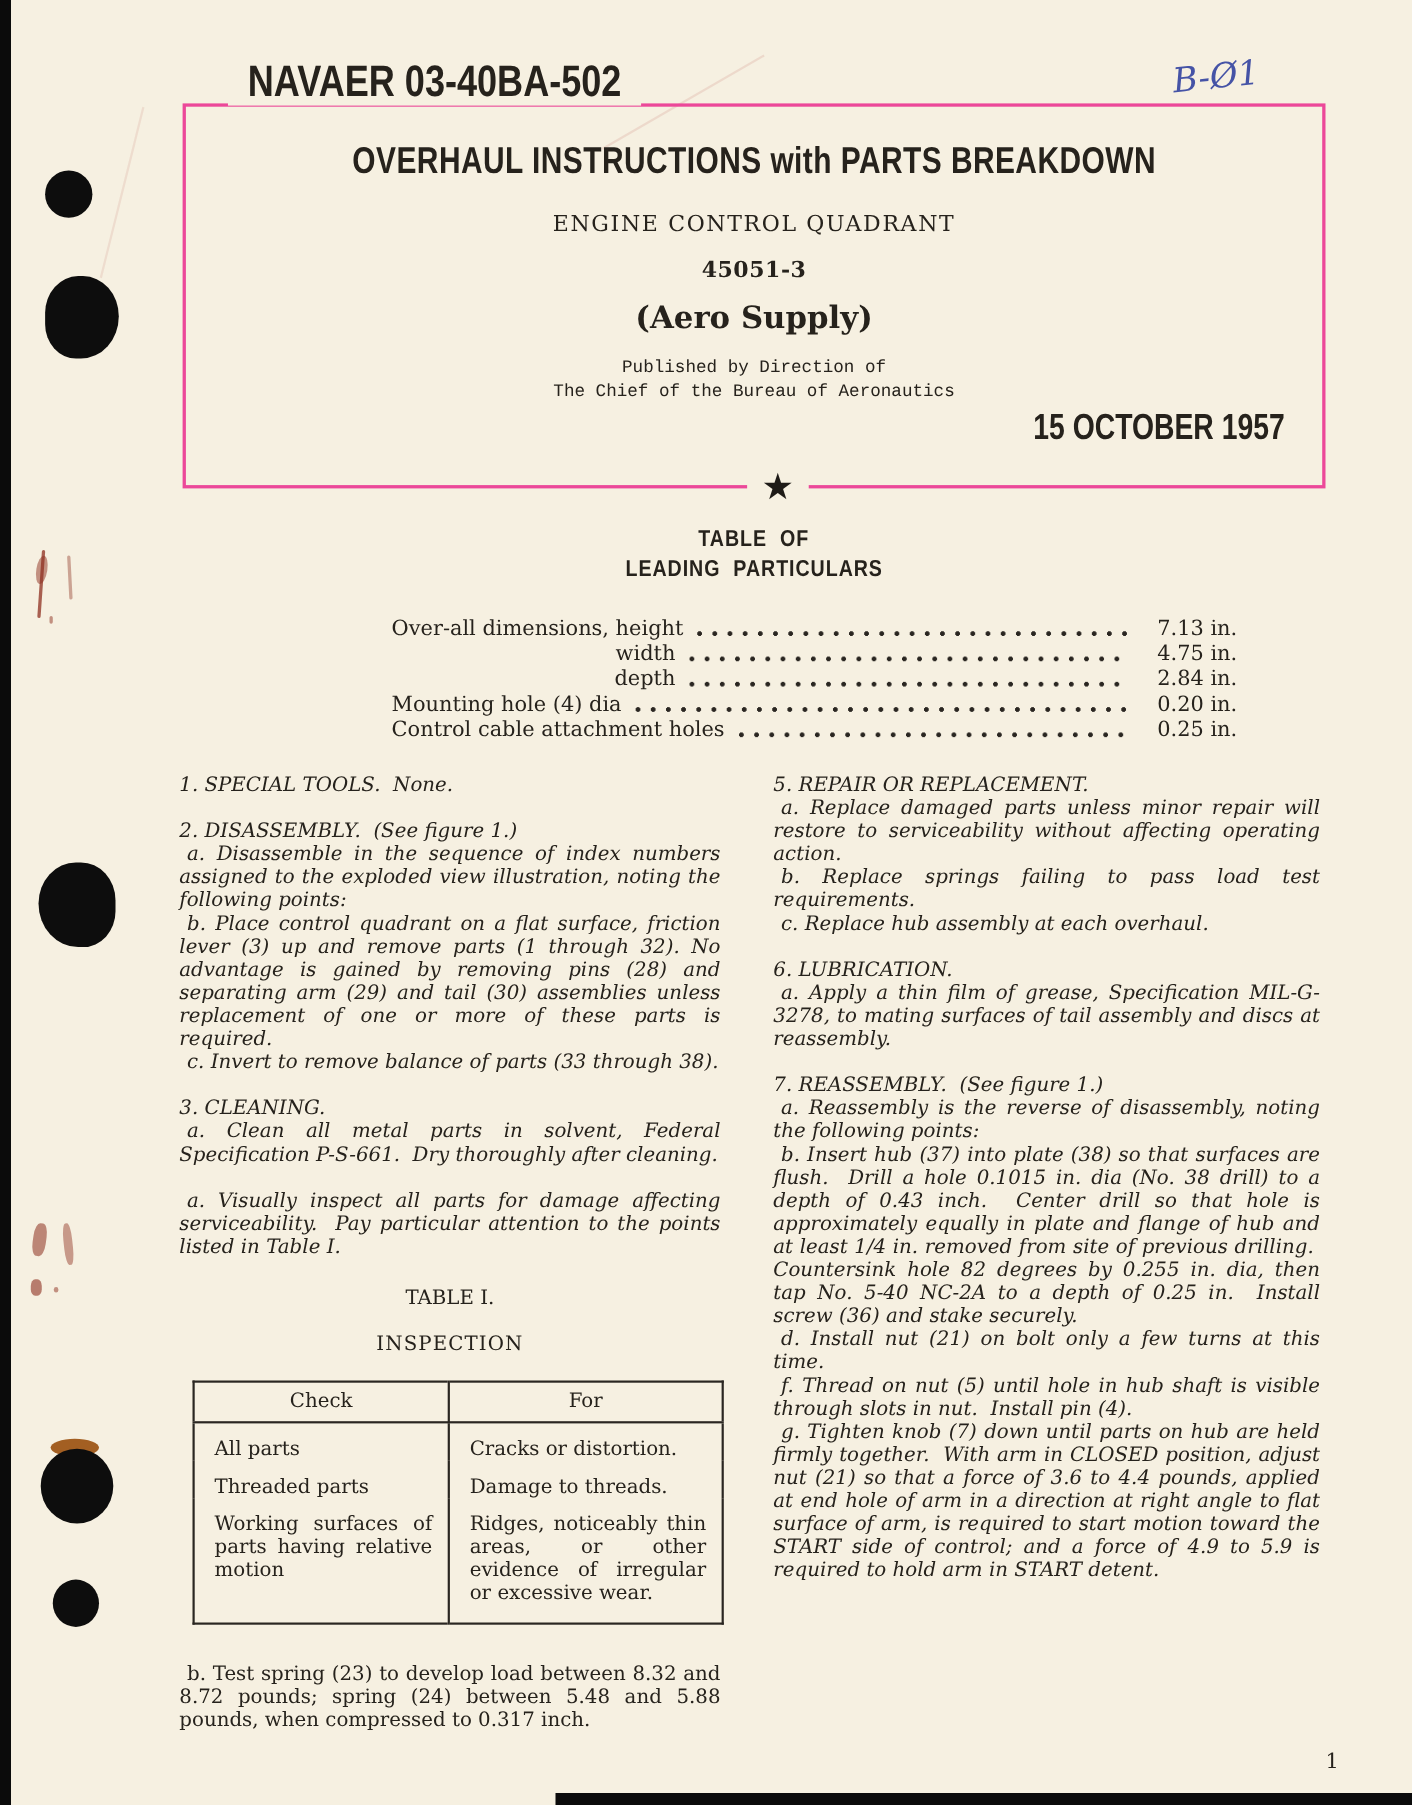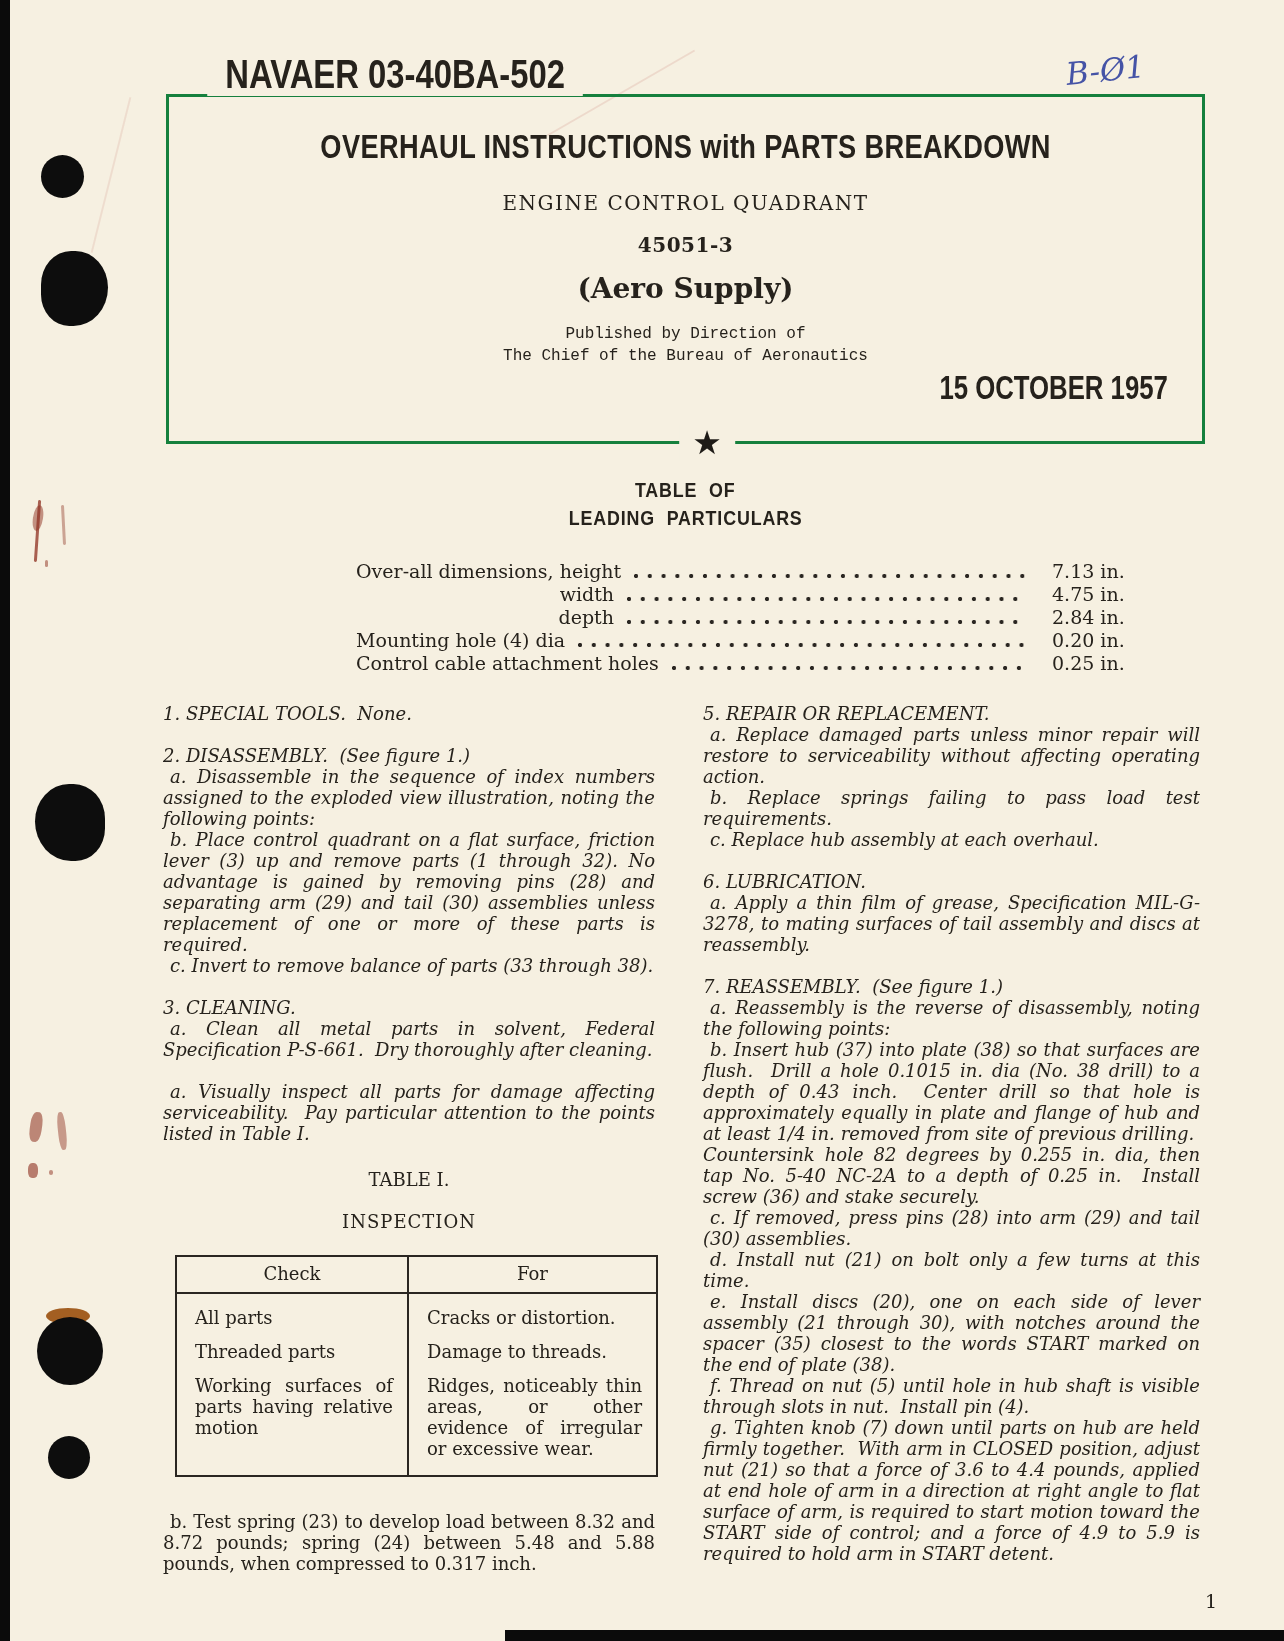--- a/index.html
+++ b/index.html
@@ -31,21 +31,21 @@
   .sm-2c { left:28px; top:1163px; width:10px; height:15px; opacity:.6; border-radius:40%; }
   .sm-2d { left:49px; top:1170px; width:4px; height:5px; opacity:.5; }
   .scuff { position:absolute; background:#dcafa2; opacity:.35; }
   .scuff-1 { left:620px; top:8px; width:2px; height:170px; transform:rotate(60deg); }
   .scuff-2 { left:110px; top:95px; width:2px; height:160px; transform:rotate(14deg); opacity:.3; }
 
   
   .title-box {
     position:absolute; left:166px; top:94px;
     width:1039px; height:350px;
-    border:3px solid #15803d;
+    border:3px solid #ec4899;
     box-sizing:border-box;
   }
   .bx-center { position:absolute; left:0; right:0; text-align:center; }
   .gothic { font-family:"Liberation Sans", sans-serif; font-weight:700; }
   .condense { display:inline-block; transform:scaleX(0.8); transform-origin:center center; white-space:nowrap; }
   .bx-title { top:30px; font-size:34px; letter-spacing:.5px; }
   .bx-sub { top:94px; font-size:20px; letter-spacing:1.5px; }
   .bx-part { top:136px; font-size:20px; font-weight:700; letter-spacing:.5px; }
   .bx-manu { top:175px; font-size:28px; font-weight:700; }
   .bx-pub { top:226px; font-family:"Liberation Mono", monospace; font-size:16px; line-height:22px; }
@@ -239,23 +239,21 @@
         <p class="para">c. Replace hub assembly at each overhaul.</p>
       </div>
       <div class="sec">
         <p class="sec-h">6. LUBRICATION.</p>
         <p class="para">a. Apply a thin film of grease, Specification MIL-G-3278, to mating surfaces of tail assembly and discs at reassembly.</p>
       </div>
       <div class="sec">
         <p class="sec-h">7. REASSEMBLY.&nbsp; (See figure 1.)</p>
         <p class="para">a. Reassembly is the reverse of disassembly, noting the following points:</p>
         <p class="para">b. Insert hub (37) into plate (38) so that surfaces are flush.&nbsp; Drill a hole 0.1015 in. dia (No. 38 drill) to a depth of 0.43 inch.&nbsp; Center drill so that hole is approximately equally in plate and flange of hub and at least 1/4 in. removed from site of previous drilling.&nbsp; Countersink hole 82 degrees by 0.255 in. dia, then tap No. 5-40 NC-2A to a depth of 0.25 in.&nbsp; Install screw (36) and stake securely.</p>
-        <p class="para">c. If removed, press pins (28) into arm (29) and tail (30) assemblies.</p>
         <p class="para">d. Install nut (21) on bolt only a few turns at this time.</p>
-        <p class="para">e. Install discs (20), one on each side of lever assembly (21 through 30), with notches around the spacer (35) closest to the words START marked on the end of plate (38).</p>
         <p class="para">f. Thread on nut (5) until hole in hub shaft is visible through slots in nut.&nbsp; Install pin (4).</p>
         <p class="para">g. Tighten knob (7) down until parts on hub are held firmly together.&nbsp; With arm in CLOSED position, adjust nut (21) so that a force of 3.6 to 4.4 pounds, applied at end hole of arm in a direction at right angle to flat surface of arm, is required to start motion toward the START side of control; and a force of 4.9 to 5.9 is required to hold arm in START detent.</p>
       </div>
     </div>
 
   </div>
 
   <div class="page-num">1</div>
 
 </div>

